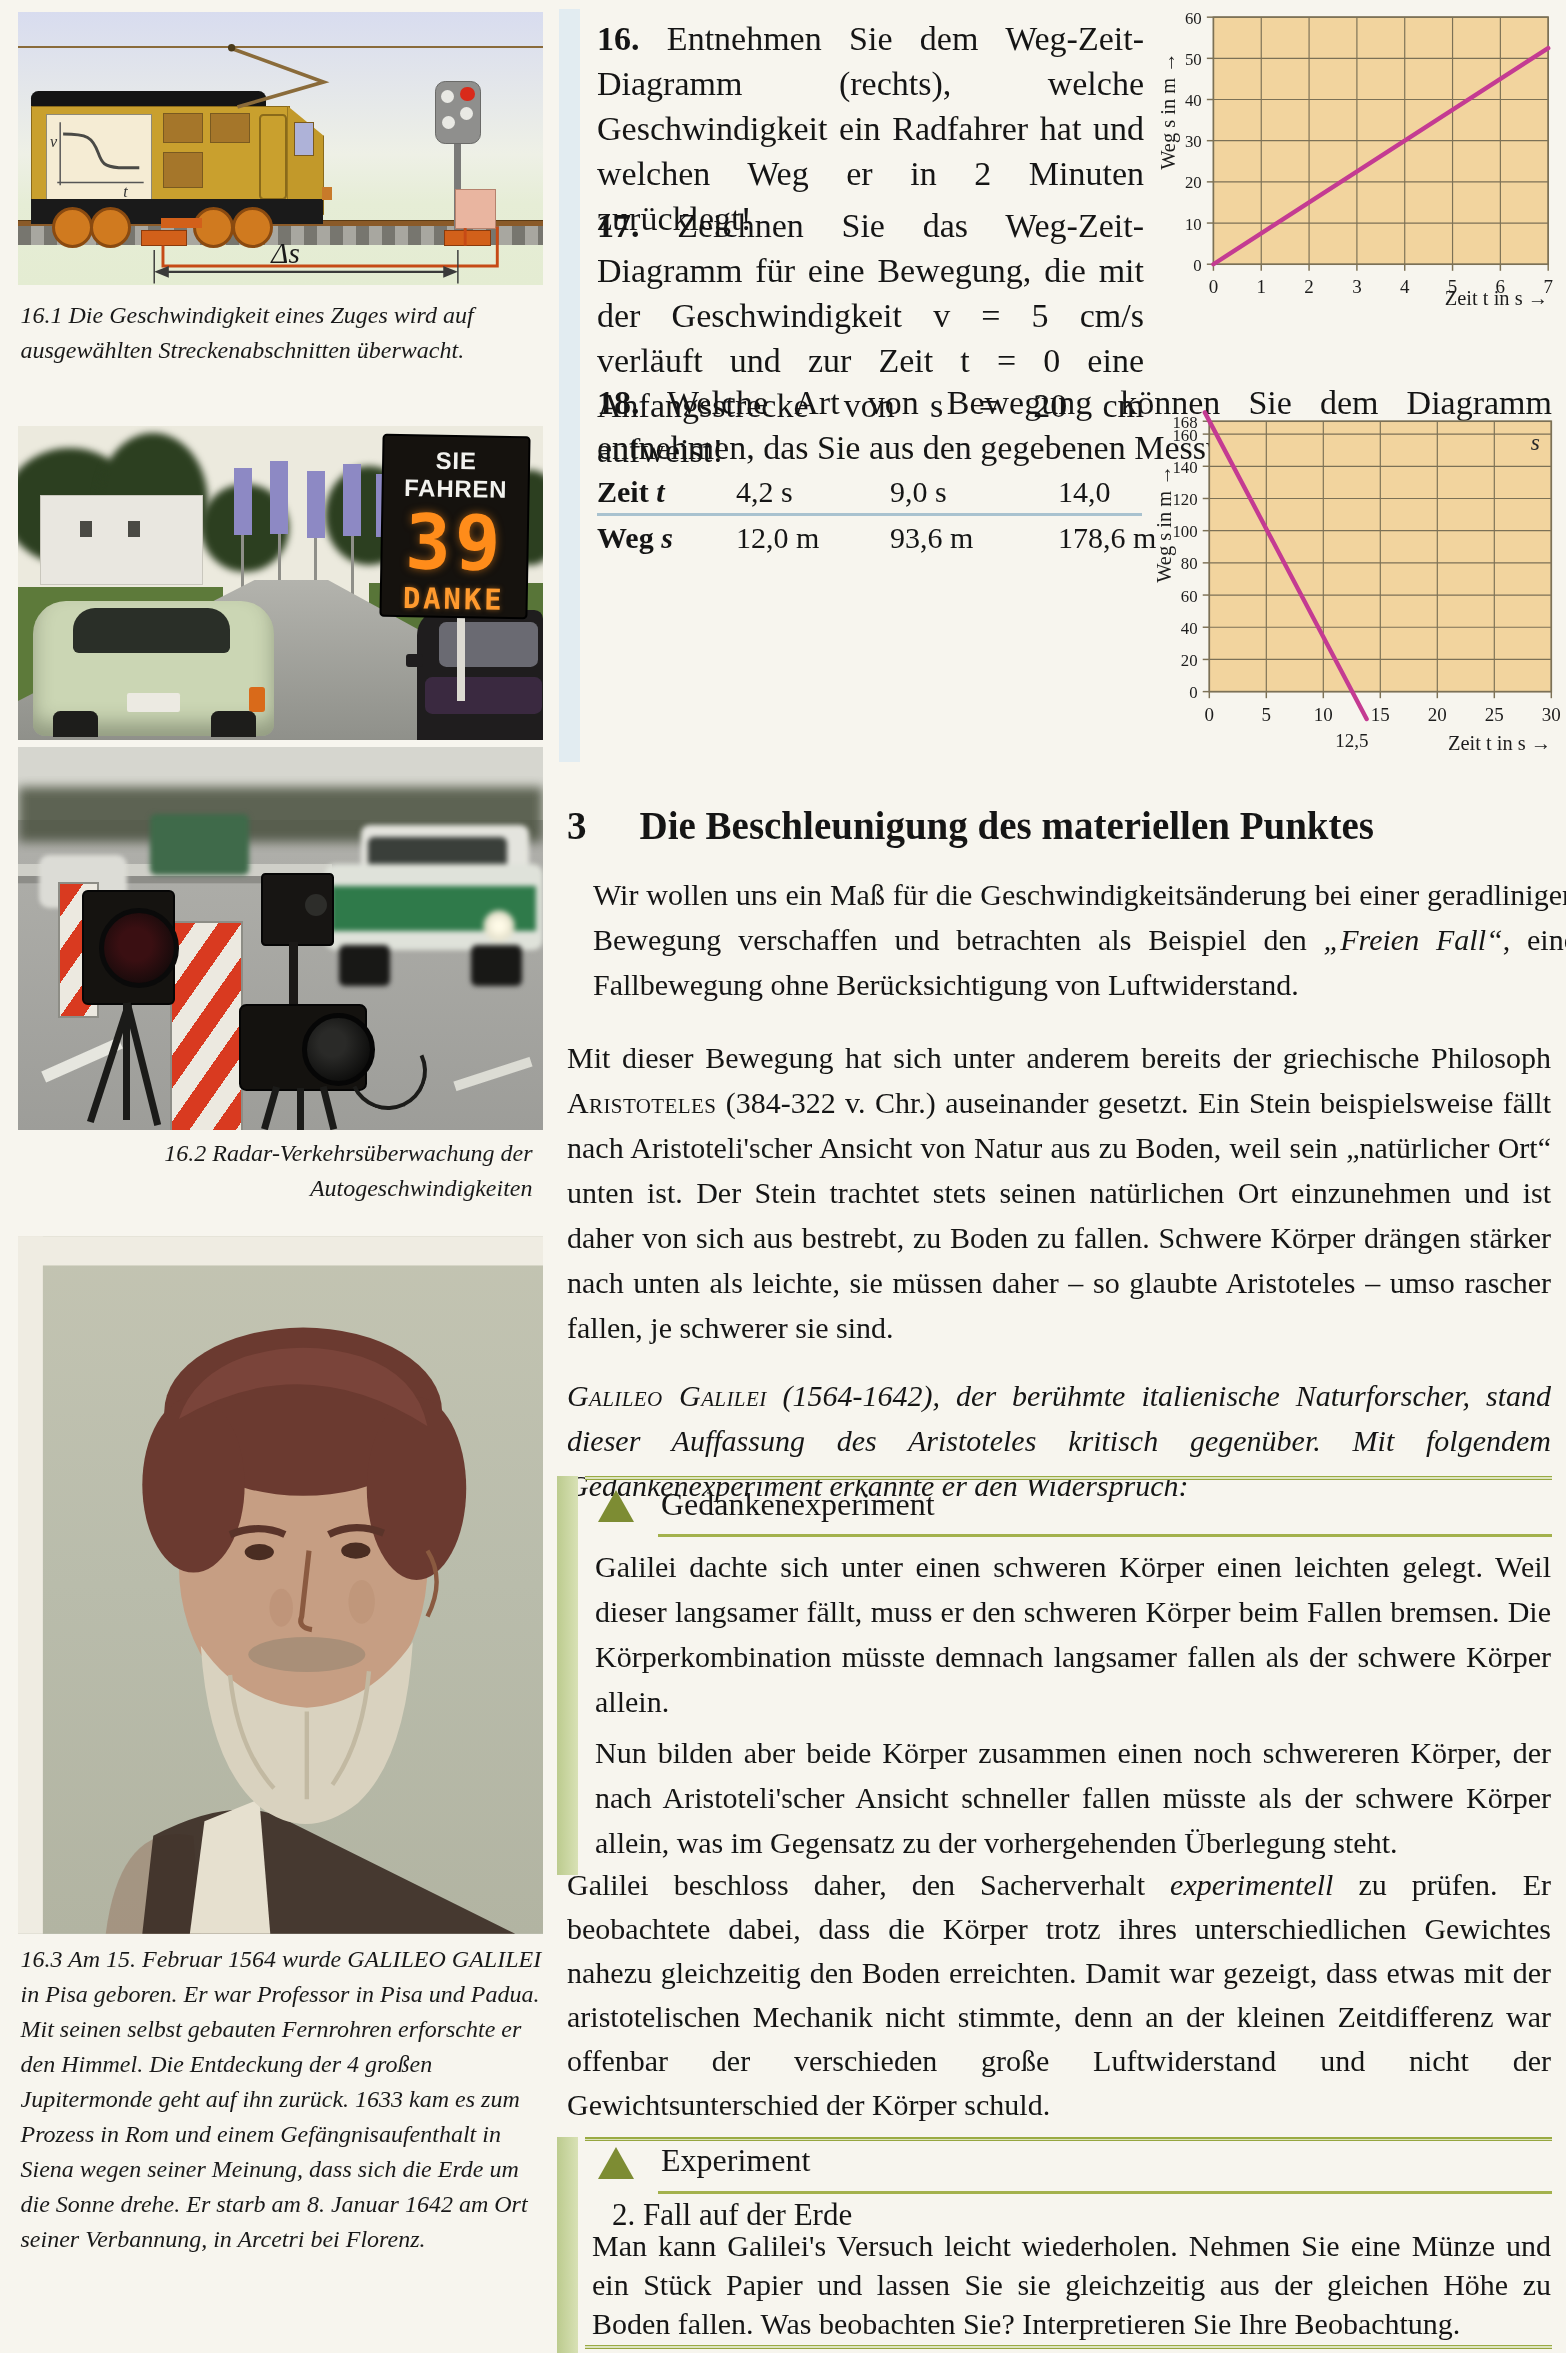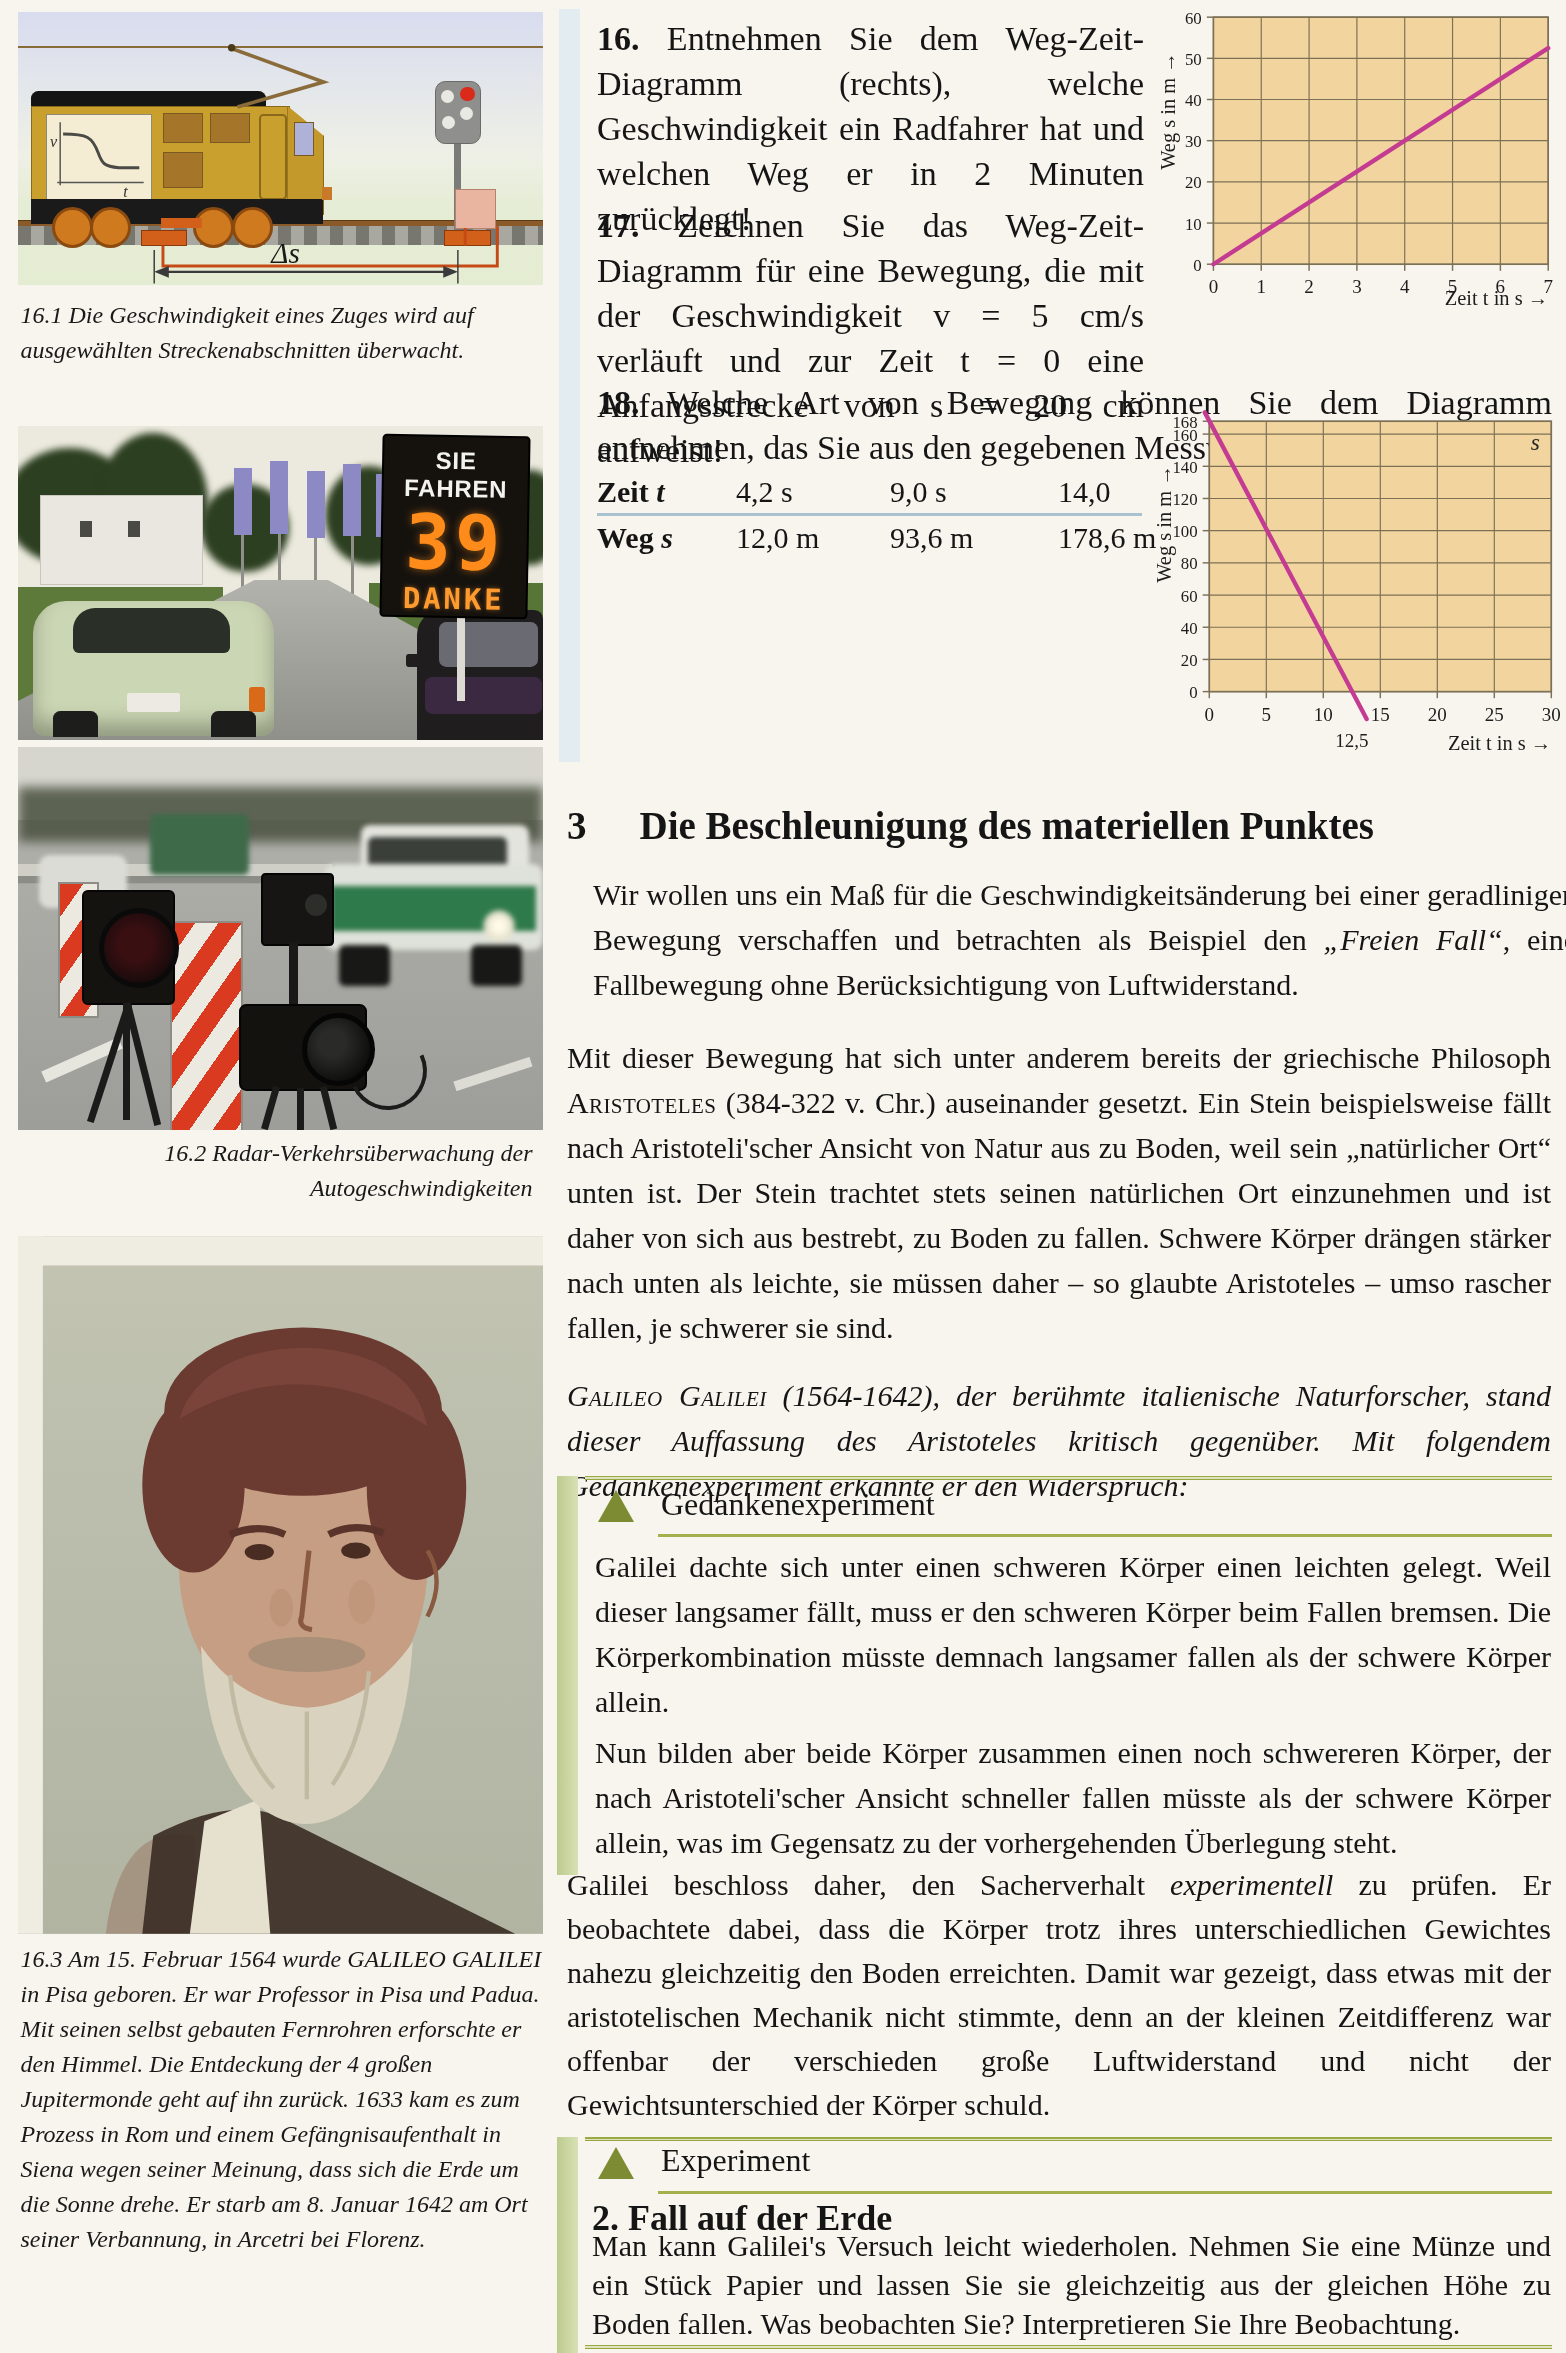--- a/index.html
+++ b/index.html
@@ -25,21 +25,21 @@
   .divider{height:2.2px;background:#a9c2cf;}
   .photo{overflow:hidden;background:#cfcfc8;}
   .tree{position:absolute;background:#2c3f20;border-radius:50%;filter:blur(3.7px);}
   .banner{position:absolute;width:17.5px;height:67px;background:#8d89c4;}
   .pole{position:absolute;width:2.9px;background:#8f8f89;}
   .stripes{background:repeating-linear-gradient(125deg,#d93a20 0 19px,#ece9e0 19px 38px);border:2.9px solid #8d8d86;}
   .leg{position:absolute;width:6.6px;background:#1b1b19;}
   .signtext1{font-family:"Liberation Sans",sans-serif;font-weight:bold;font-size:24px;color:#f2f2ee;text-align:center;letter-spacing:0.7px;}
   .signtext2{font-family:"DejaVu Sans Mono",monospace;font-weight:bold;font-size:76px;line-height:79px;color:#ff8c1a;text-align:center;letter-spacing:3.7px;text-shadow:0 0 8.8px rgba(255,140,26,.55);}
   .signtext3{font-family:"DejaVu Sans Mono",monospace;font-weight:bold;font-size:29px;color:#ff9a2e;text-align:center;letter-spacing:2.9px;text-shadow:0 0 5.8px rgba(255,150,40,.5);}
-  .subhead{font-weight:bold;font-size:36px;}
+  .subhead{font-weight:normal;font-size:31px;margin-left:20px;}
 </style>
 </head>
 <body>
 
 <div class="page">
 
   <div class="abs" style="left:18.3px;top:11.7px;width:525px;height:273px;background:linear-gradient(180deg,#d8dcef 0%,#eef0e6 52%,#e6edd6 70%,#e4ecd2 100%);overflow:hidden;">
     <div class="abs" style="left:0;top:34px;width:525px;height:2.2px;background:#8a6b3a;"></div>
 
     <div class="abs" style="left:0;top:214px;width:525px;height:19px;background:repeating-linear-gradient(90deg,#77766f 0 13px,#a8a7a0 13px 26px);"></div>

